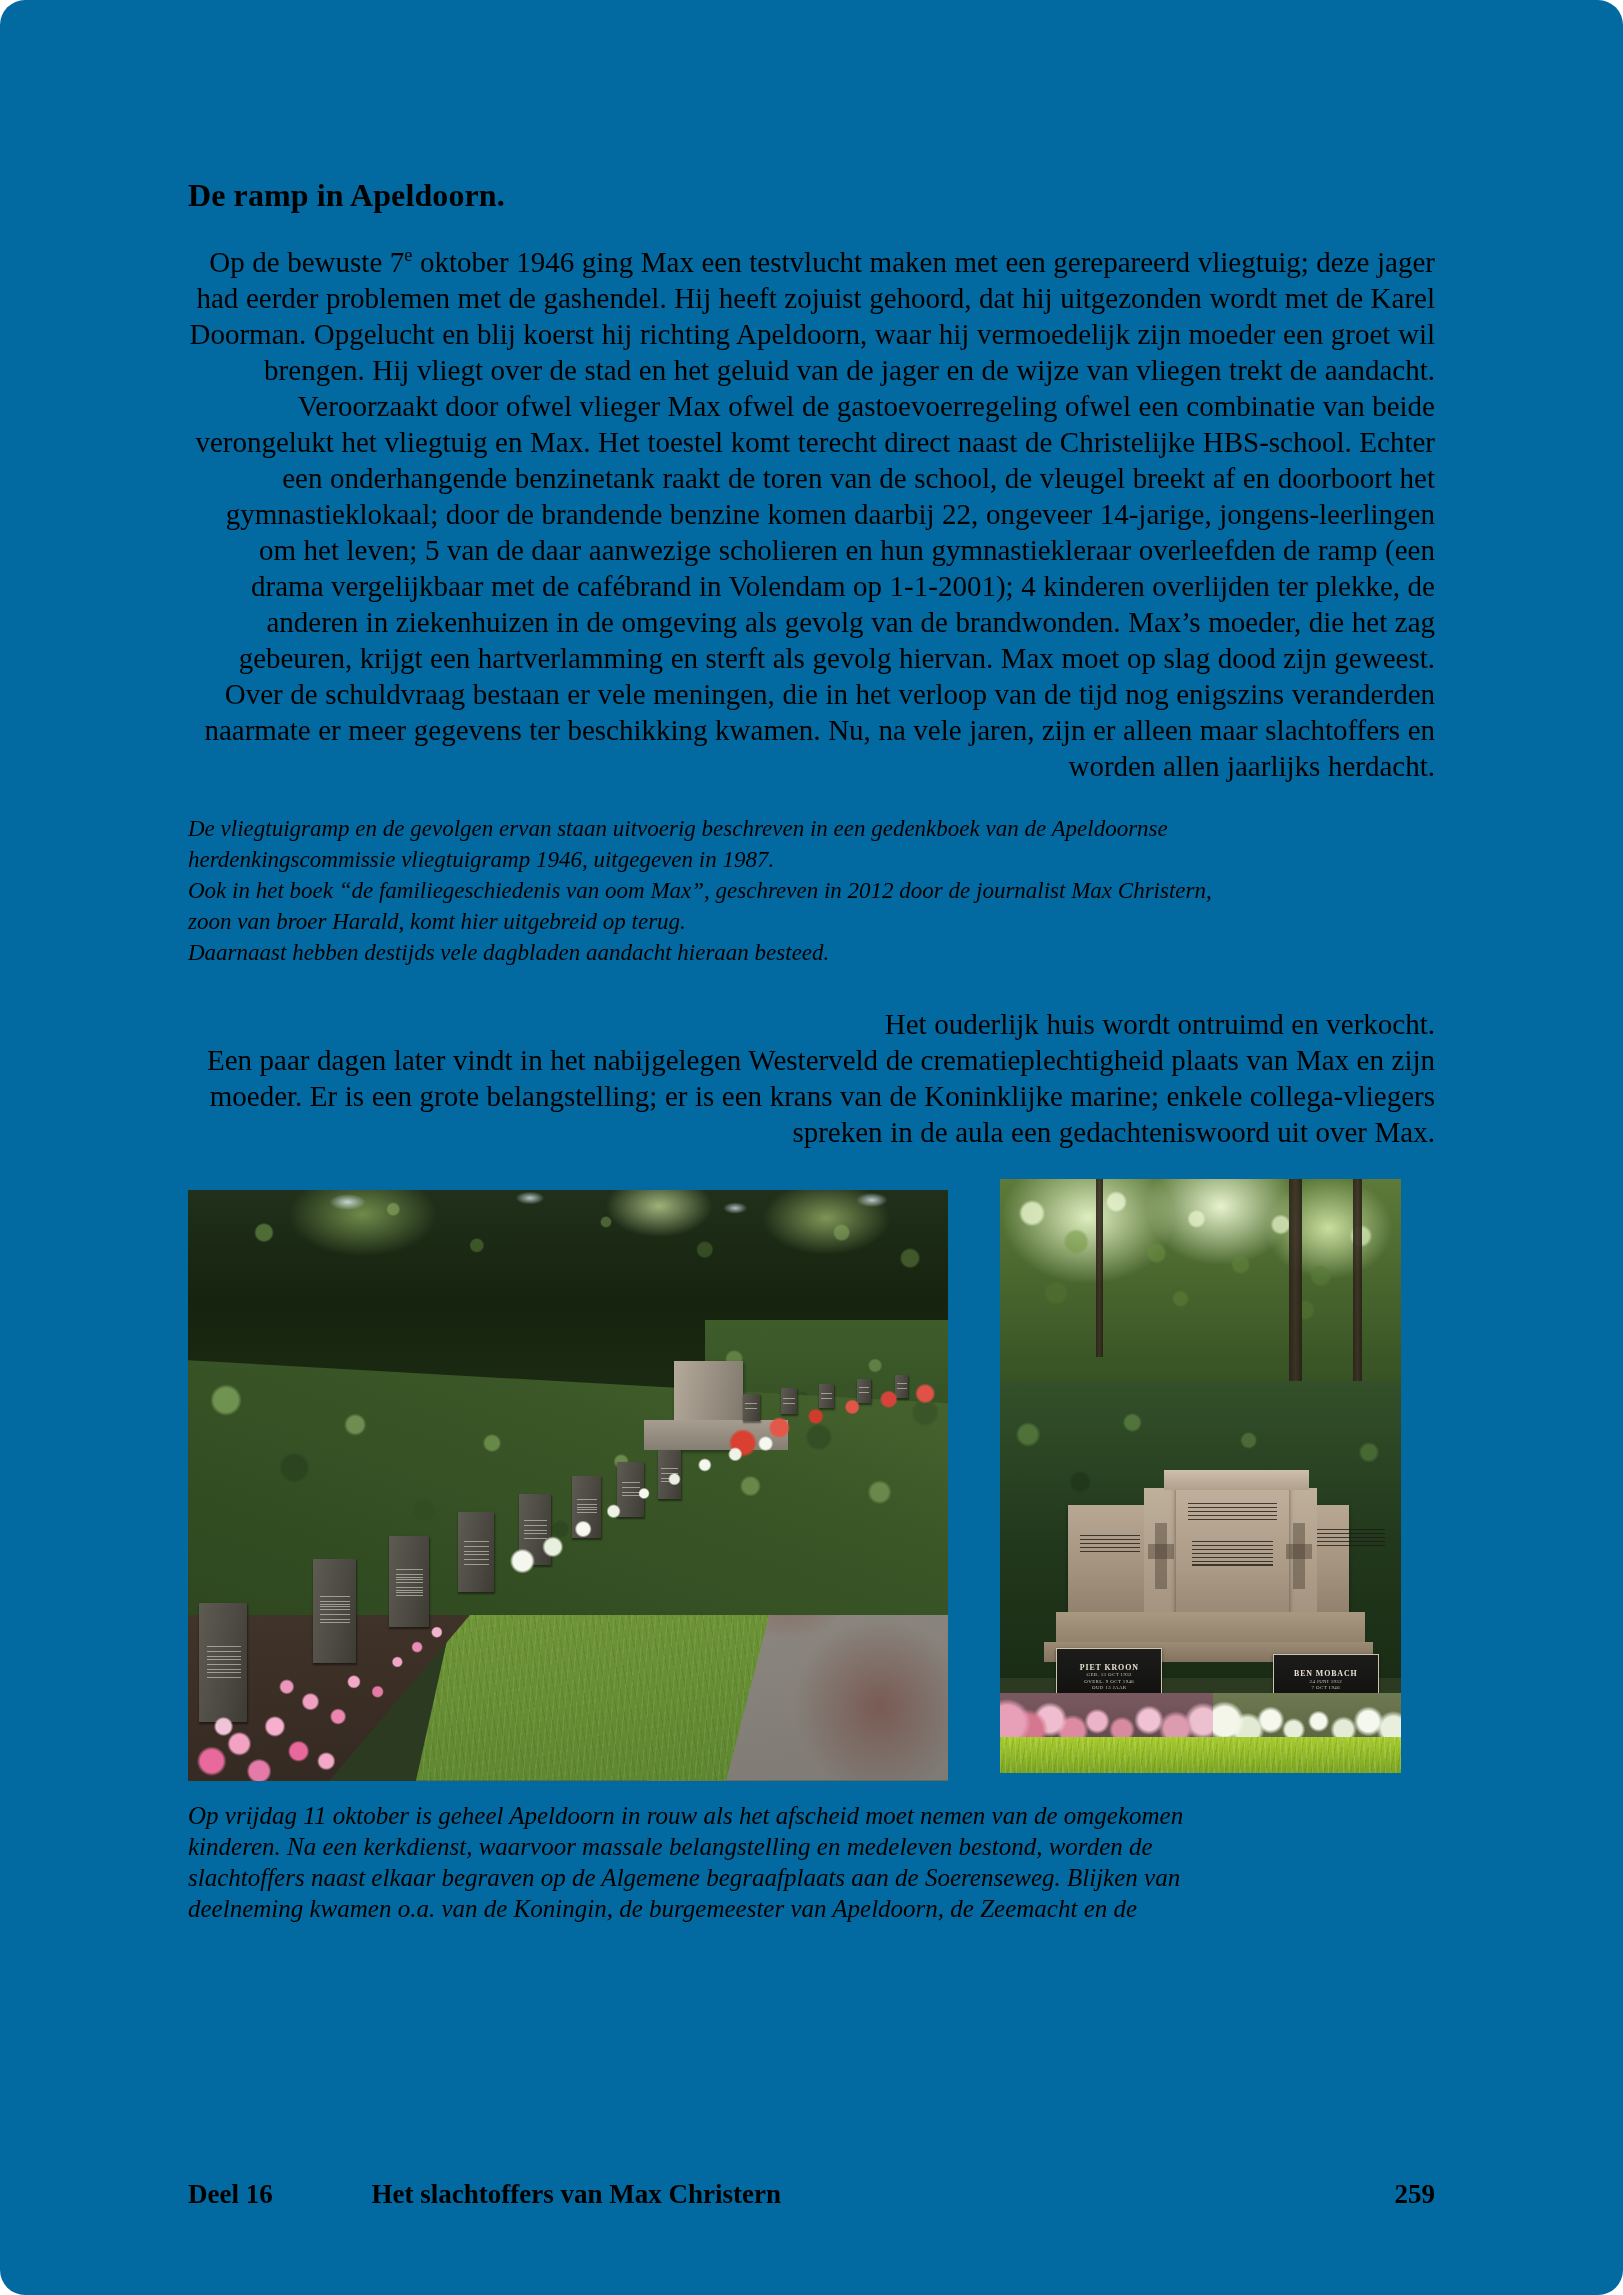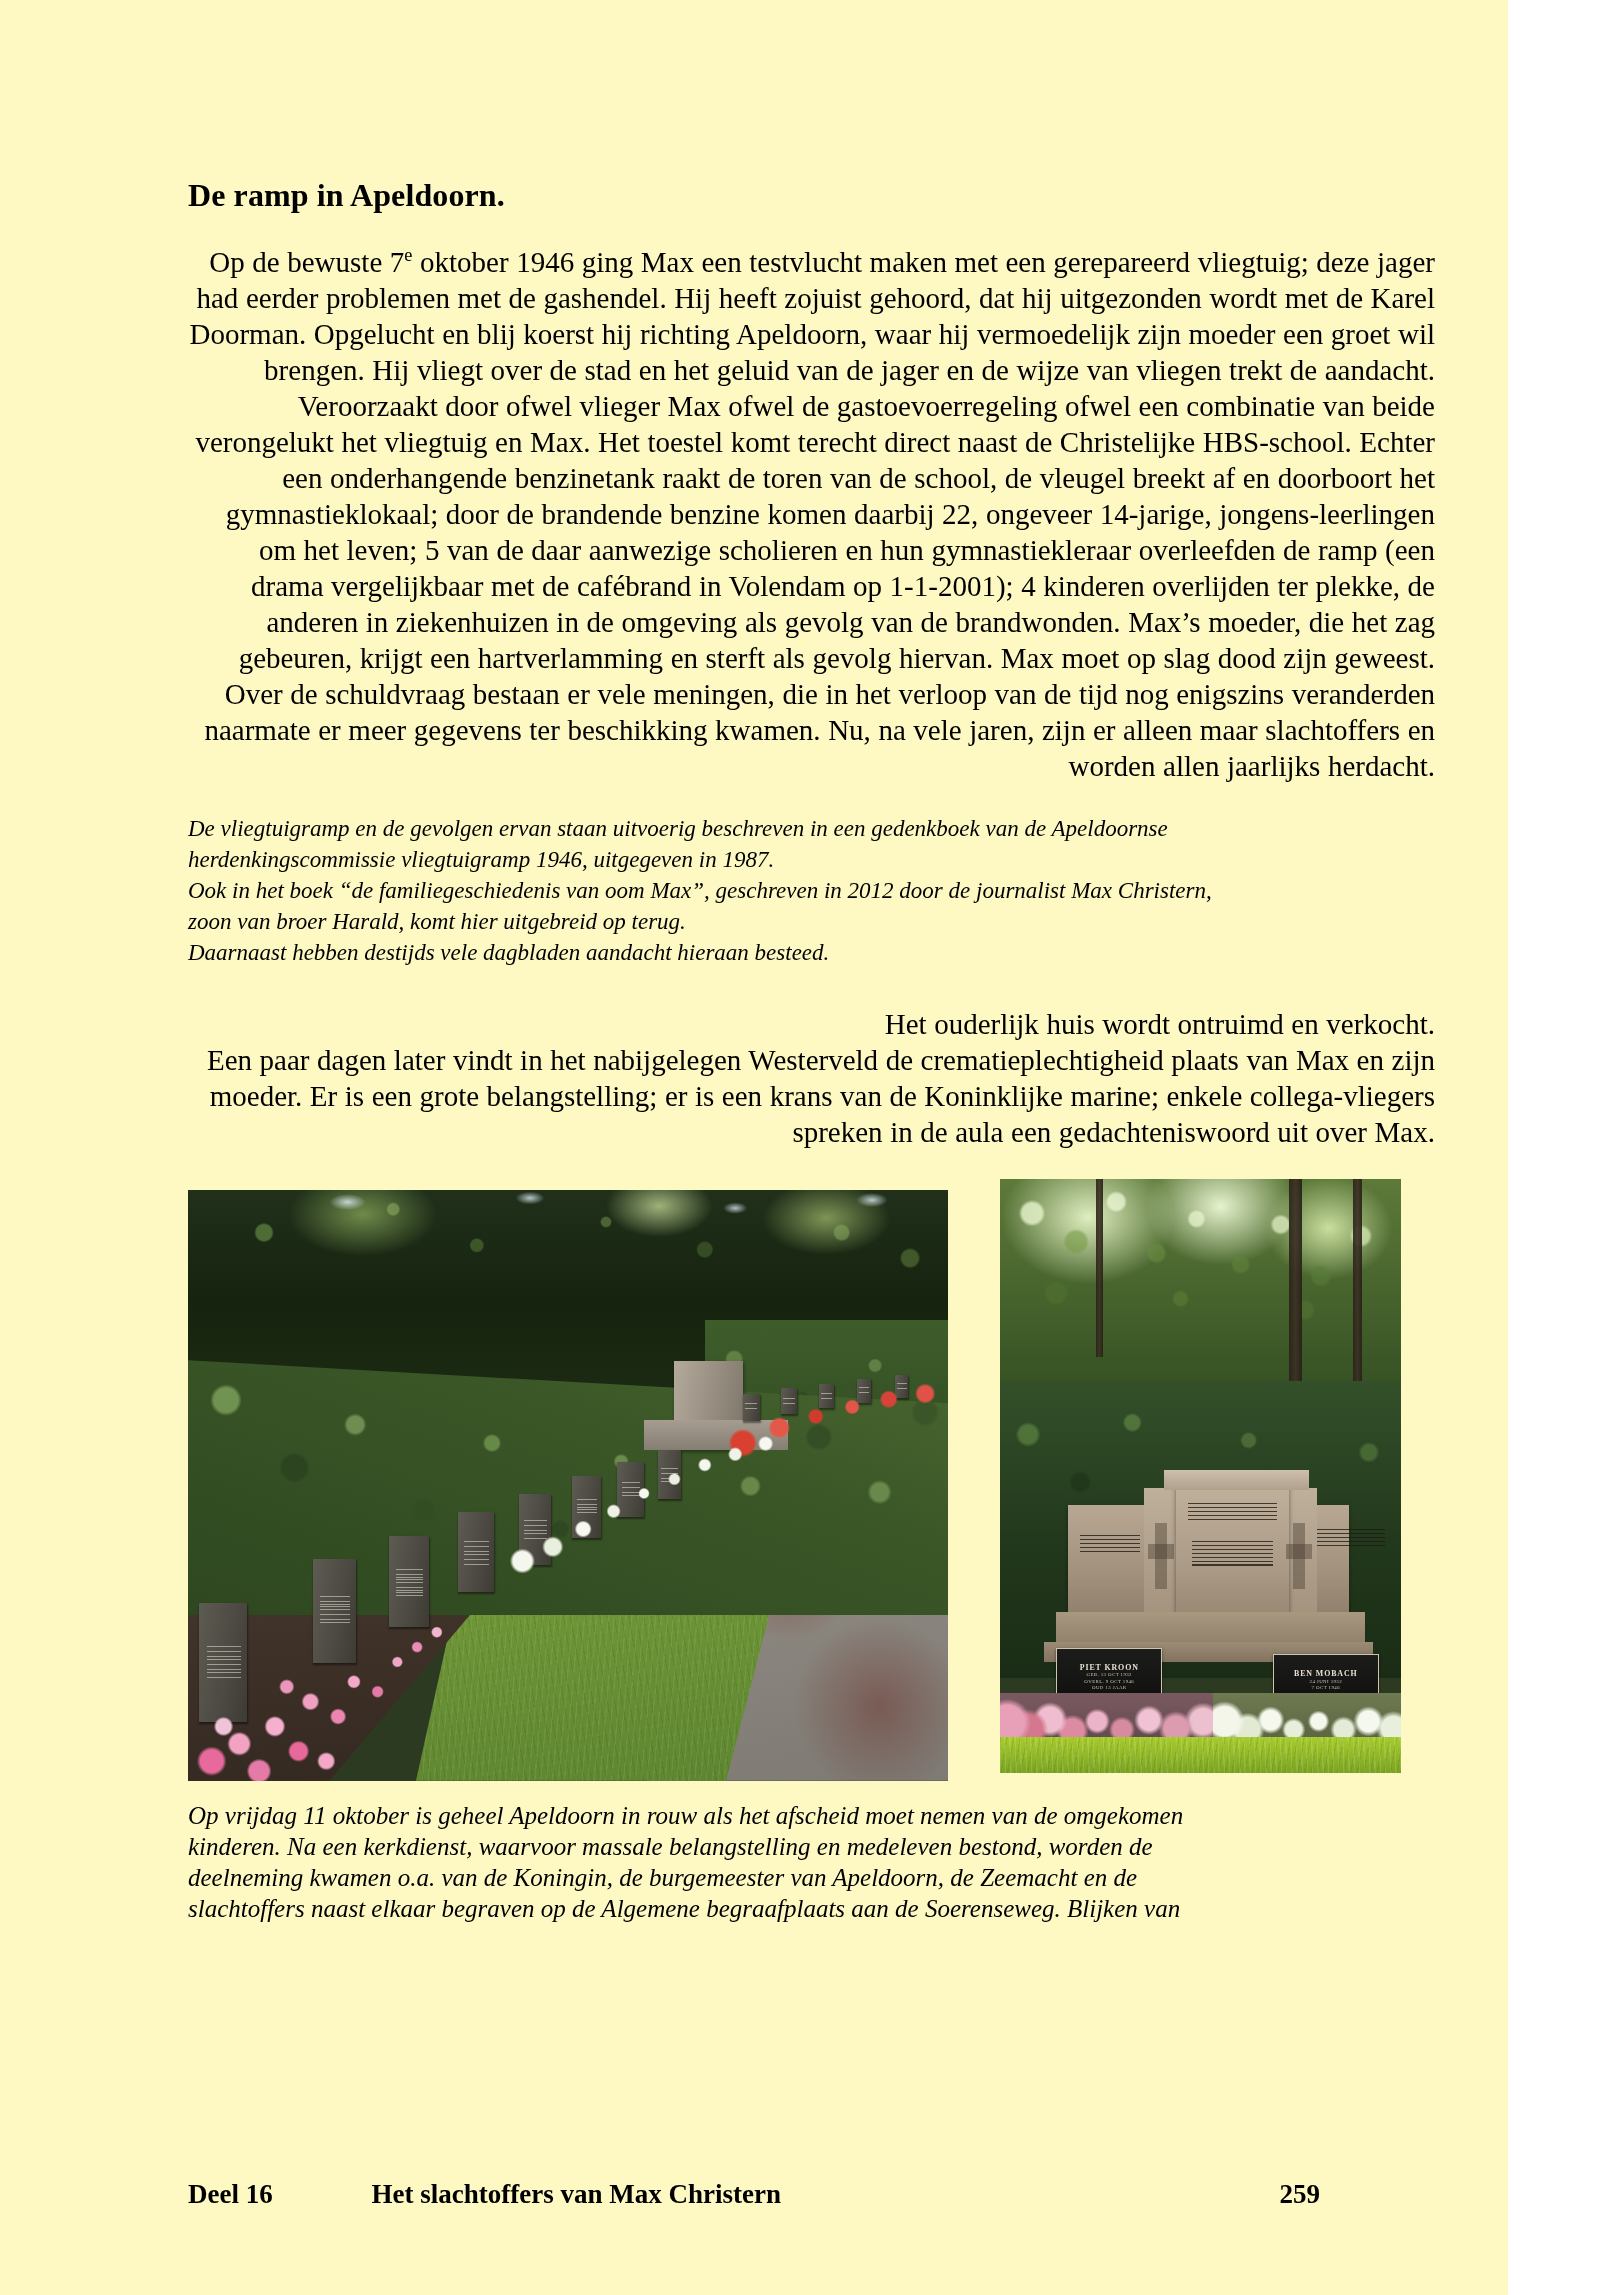--- a/index.html
+++ b/index.html
@@ -6,24 +6,25 @@
     margin: 0;
     padding: 0;
     background: #ffffff;
   }
   body {
     font-family: "Liberation Serif", "DejaVu Serif", serif;
     color: #000000;
   }
   .page {
     position: relative;
-    width: 1508px;
+    width: 1623px;
     height: 2295px;
-    background: #fef9c3;
+    background: #0369a1;
     overflow: hidden;
+    border-radius: 25px;
   }
   .content {
     position: absolute;
     left: 188px;
     top: 177px;
     width: 1247px;
   }
 
   
   .doc-title {
@@ -541,22 +542,22 @@
         <div class="layer rp-grass-tex"></div>
       </div>
 
     </div>
 
     <div class="gap-small"></div>
 
     <div class="caption">
       <span class="caption-line">Op vrijdag 11 oktober is geheel Apeldoorn in rouw als het afscheid moet nemen van de omgekomen</span>
       <span class="caption-line">kinderen. Na een kerkdienst, waarvoor massale belangstelling en medeleven bestond, worden de</span>
+      <span class="caption-line">slachtoffers naast elkaar begraven op de Algemene begraafplaats aan de Soerenseweg. Blijken van</span>
       <span class="caption-line">deelneming kwamen o.a. van de Koningin, de burgemeester van Apeldoorn, de Zeemacht en de</span>
-      <span class="caption-line">slachtoffers naast elkaar begraven op de Algemene begraafplaats aan de Soerenseweg. Blijken van</span>
     </div>
 
   </div>
 
   <div class="footer">
     <span class="footer-part footer-left">Deel 16</span>
     <span class="footer-part footer-mid">Het slachtoffers van Max Christern</span>
     <span class="footer-part footer-right">259</span>
   </div>
 

